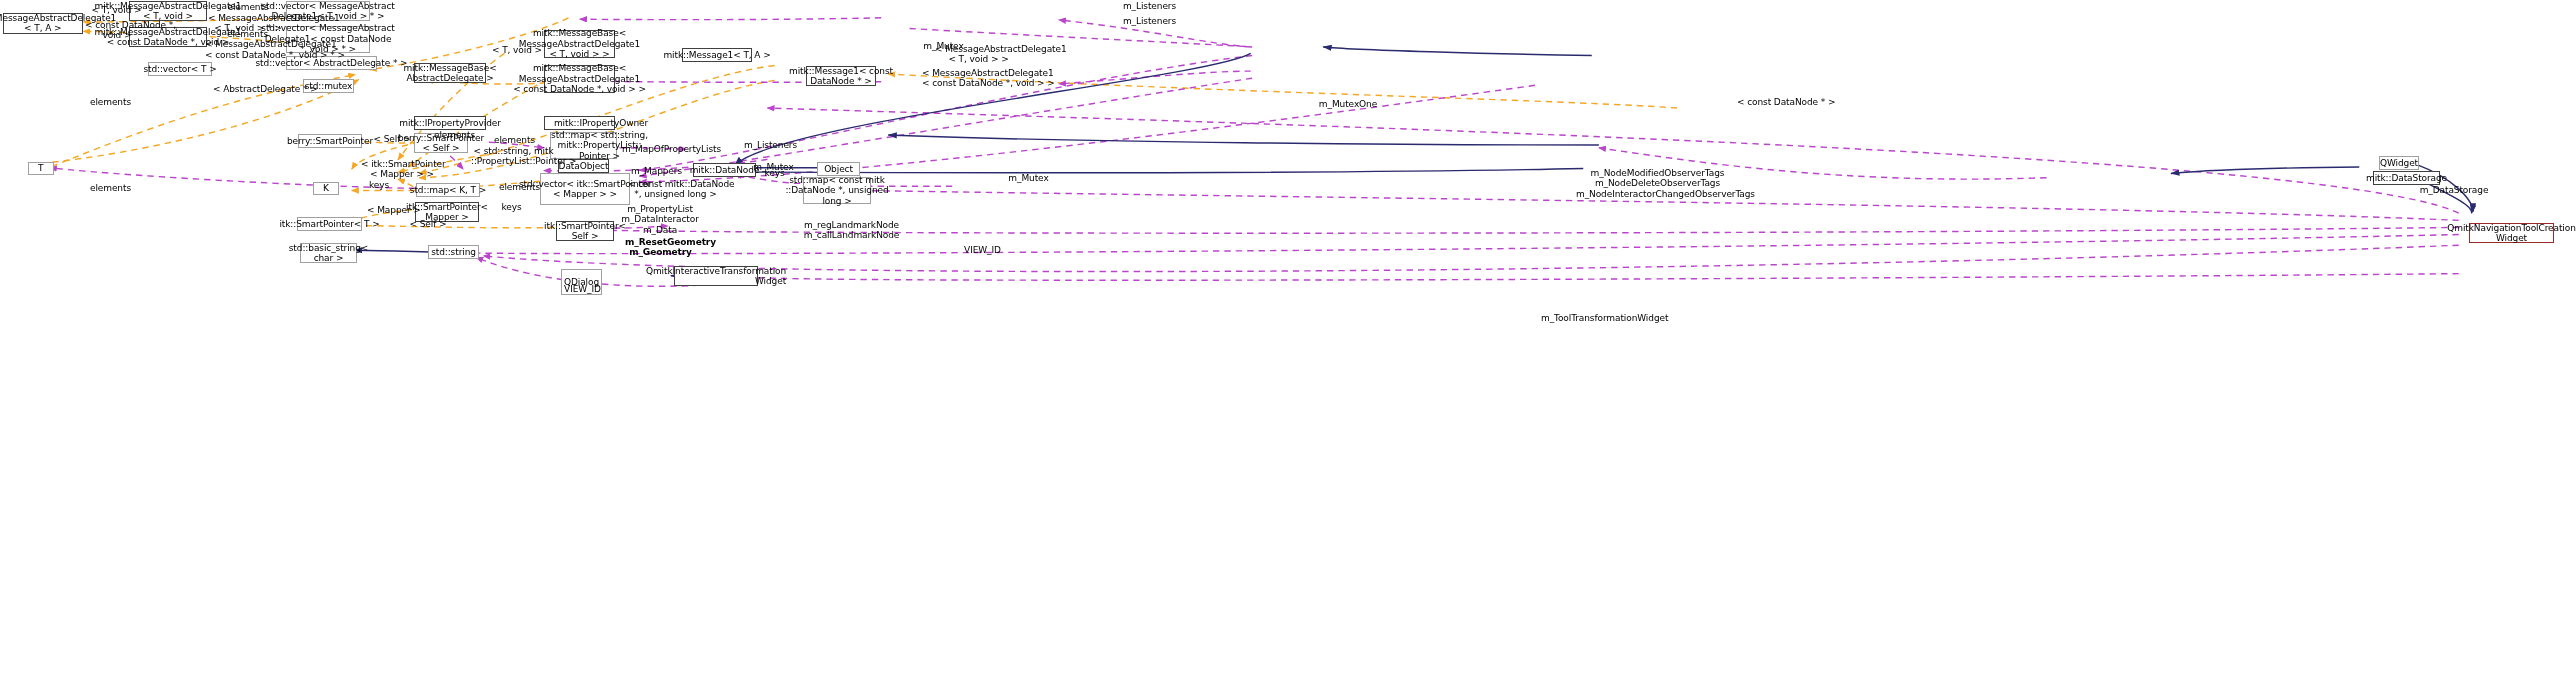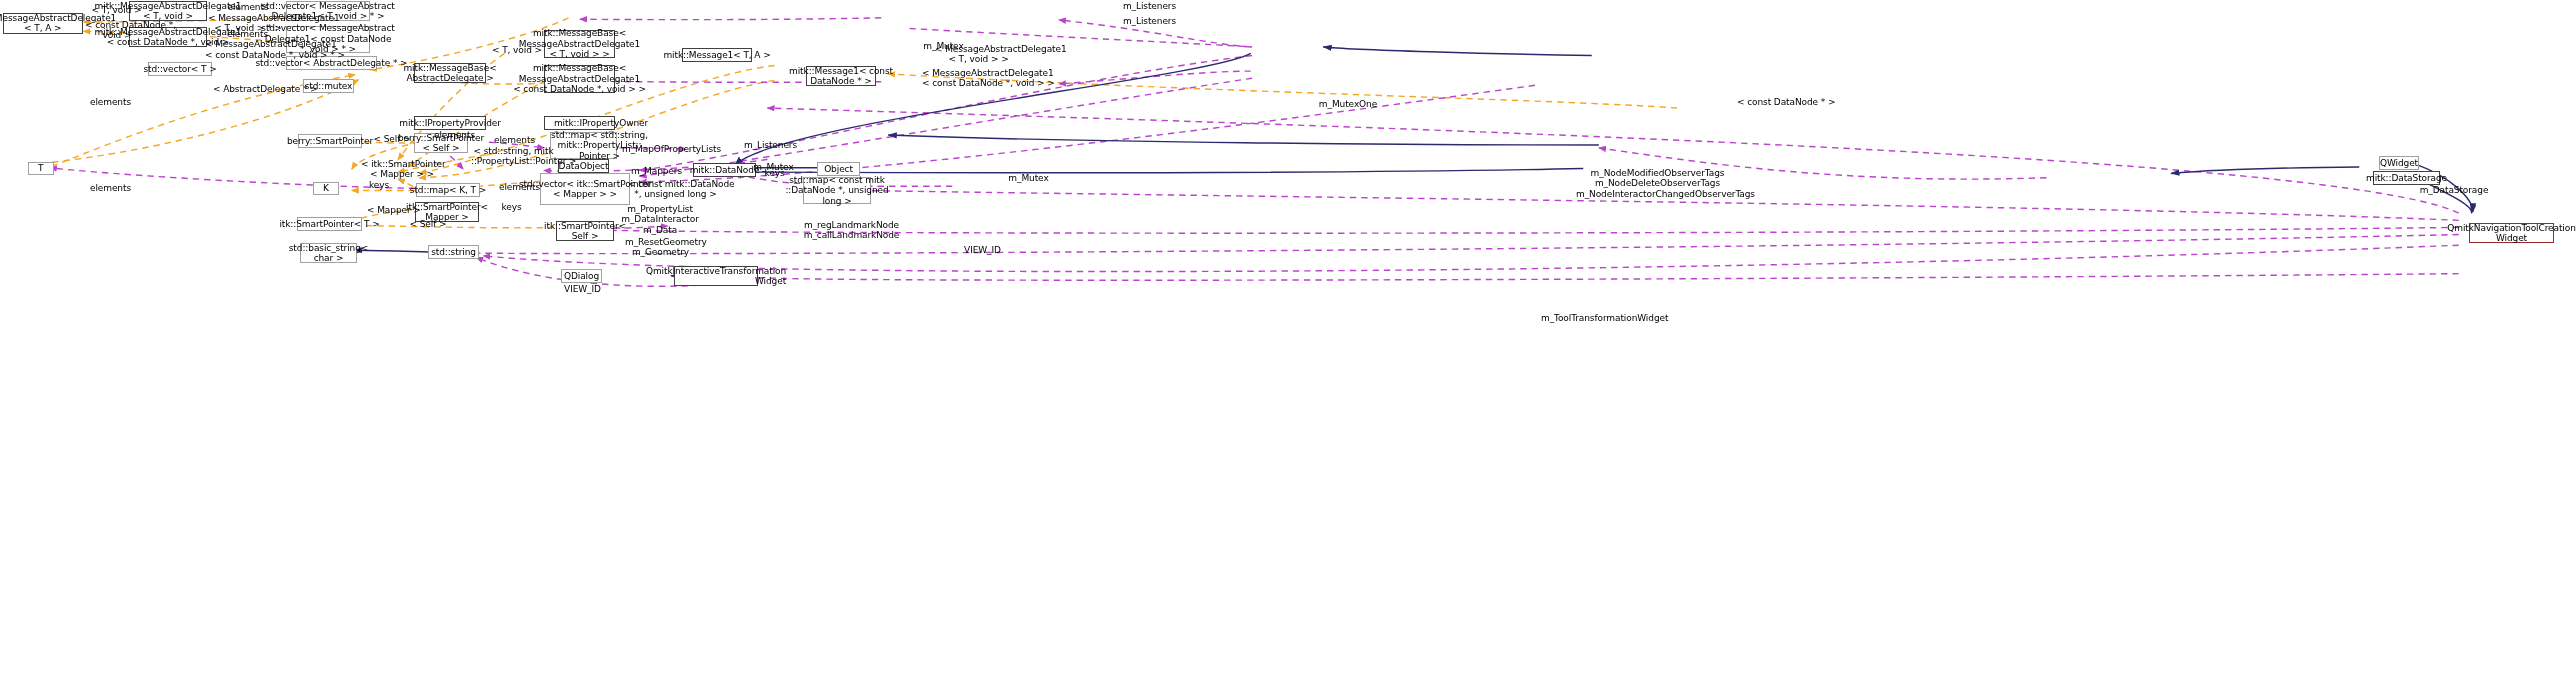--- a/index.html
+++ b/index.html
@@ -189,21 +189,21 @@
   <div class="node thin" style="left:313px; top:182px; width:25.6px; height:12.8px;">K</div>
   <div class="node thin" style="left:416px; top:183px; width:64px; height:14px;">std::map&lt; K, T &gt;</div>
   <div class="node thick" style="left:415px; top:202px; width:64px; height:20px;">itk::SmartPointer&lt;
 Mapper &gt;</div>
   <div class="node thin" style="left:297px; top:217px; width:65px; height:14px;">itk::SmartPointer&lt; T &gt;</div>
   <div class="node thick" style="left:556px; top:221px; width:58px; height:20px;">itk::SmartPointer&lt;
 Self &gt;</div>
   <div class="node thin" style="left:300px; top:243px; width:57px; height:20px;">std::basic_string&lt;
 char &gt;</div>
   <div class="node thin" style="left:428px; top:245px; width:51px; height:14px;">std::string</div>
-  <div class="node thin" style="left:561px; top:269px; width:41px; height:14px;">QDialog</div>
+  <div class="node thin" style="left:561px; top:269px; width:41px; height:26px;">QDialog</div>
   <div class="node thick" style="left:674px; top:266px; width:84px; height:20px;text-align:right;">QmitkInteractiveTransformation
 Widget</div>
   <div class="node focus" style="left:2469px; top:223px; width:85px; height:20px;">QmitkNavigationToolCreation
 Widget</div>
 
   <div class="edge-label" style="left:88px; top:5px; width:57px;">&lt; T, void &gt;</div>
   <div class="edge-label" style="left:85px; top:20px; width:64px;">&lt; const DataNode *,
 void &gt;</div>
   <div class="edge-label" style="left:208px; top:2.1px; width:80px;">elements
 &lt; MessageAbstractDelegate1
@@ -244,21 +244,21 @@
 m_NodeInteractorChangedObserverTags</div>
   <div class="edge-label" style="left:2415px; top:185px; width:78px;">m_DataStorage</div>
   <div class="edge-label" style="left:367px; top:205px; width:45px;">&lt; Mapper &gt;</div>
   <div class="edge-label" style="left:496px; top:202px; width:31px;">keys</div>
   <div class="edge-label" style="left:406px; top:219px; width:44px;">&lt; Self &gt;</div>
   <div class="edge-label" style="left:621px; top:204px; width:78px;">m_PropertyList
 m_DataInteractor
 m_Data</div>
   <div class="edge-label" style="left:802px; top:220px; width:99px;">m_regLandmarkNode
 m_callLandmarkNode</div>
-  <div class="edge-label" style="left:625px; top:237px; width:71px;">m_ResetGeometry
+  <div class="edge-label" style="left:625px; top:237px; width:71px;font-weight:bold;">m_ResetGeometry
 m_Geometry</div>
   <div class="edge-label" style="left:961px; top:245px; width:43px;">VIEW_ID</div>
   <div class="edge-label" style="left:561px; top:284px; width:43px;">VIEW_ID</div>
   <div class="edge-label" style="left:1541px; top:269px; width:121px;margin-top:44px;">m_ToolTransformationWidget</div>
   <div class="edge-label" style="left:88px; top:97px; width:45px;">elements</div>
   <div class="edge-label" style="left:492px; top:45px; width:50px;">&lt; T, void &gt;</div>
 
 </div>
 
 

